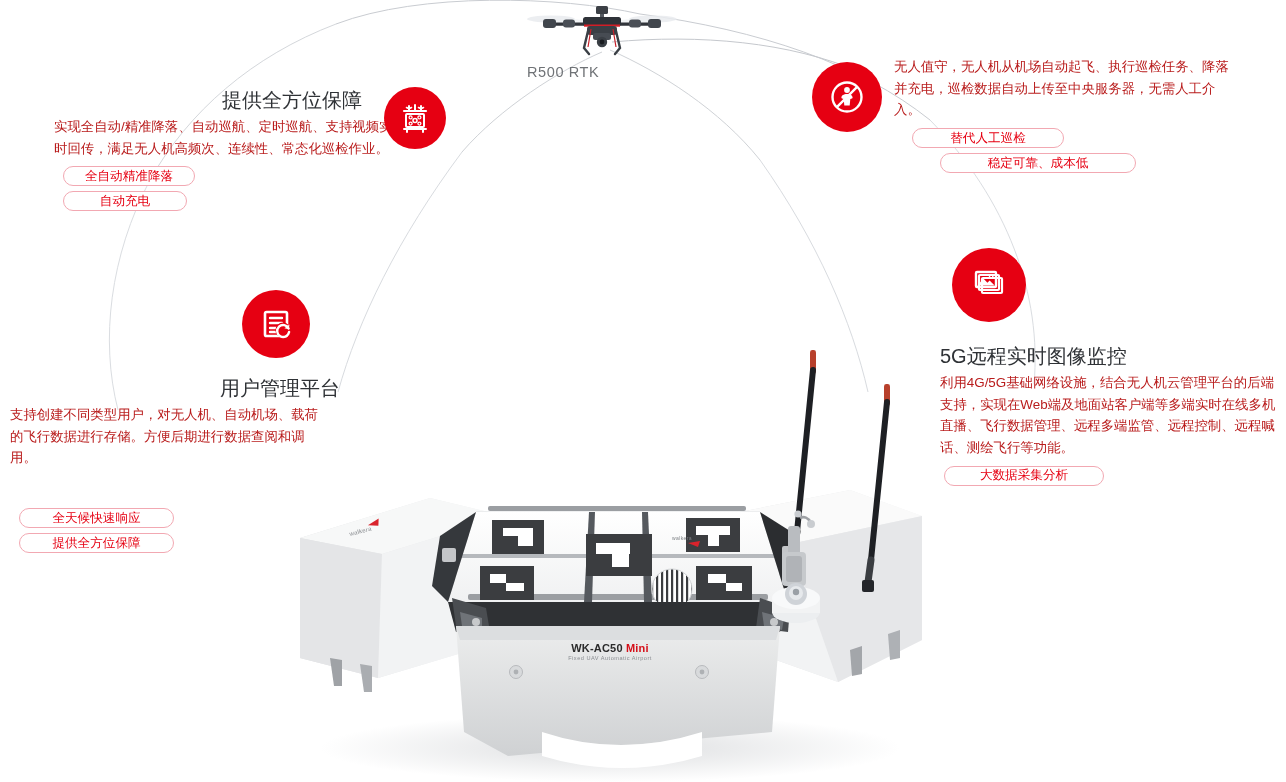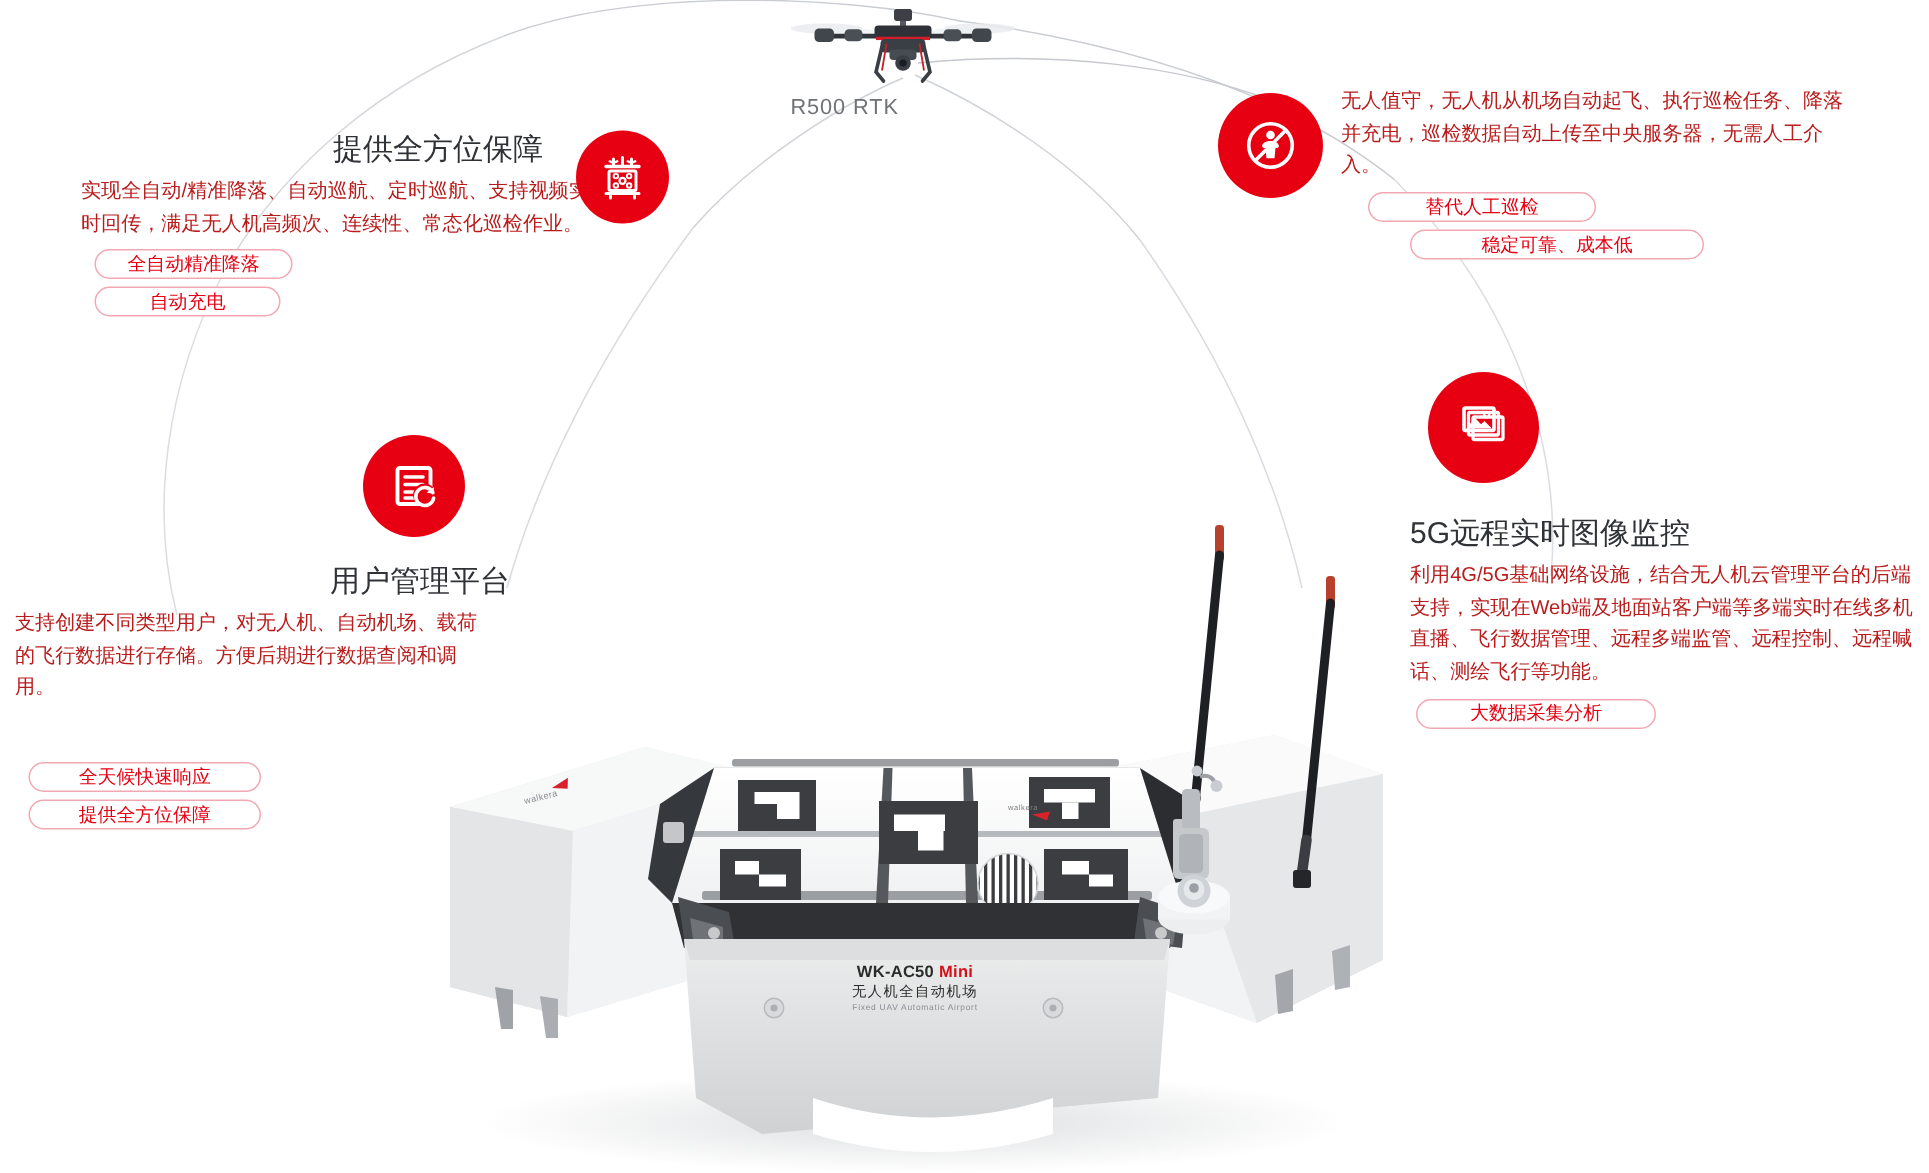--- a/index.html
+++ b/index.html
@@ -383,18 +383,17 @@
         <circle cx="506" cy="252" r="3.2" fill="#9aa0a6"></circle>
       </g>
     </svg>
 
     
     <div class="hangar-label" style="top:302px;">
       <div class="hl-model">
         <span>WK-AC50</span>
         <span class="mini">Mini</span>
       </div>
-      <div class="hl-cn">无人机全自动机场</div>
       <div class="hl-en">Fixed UAV Automatic Airport</div>
     </div>
   </div>
 
 </div>
 
 </body></html>

